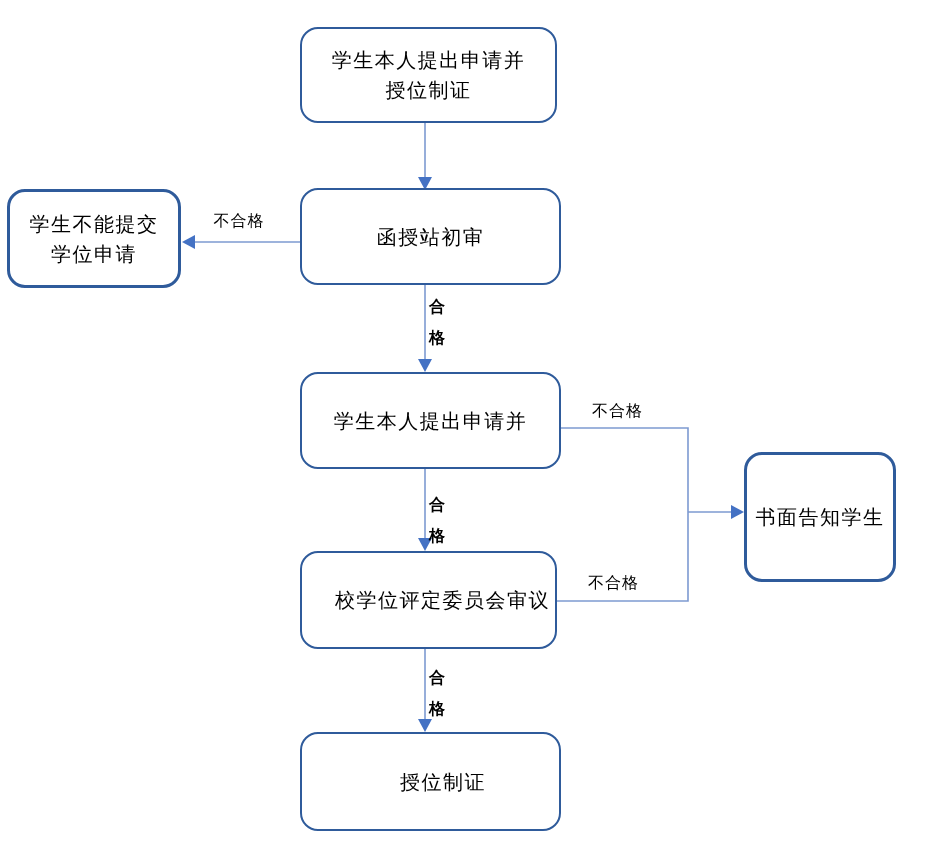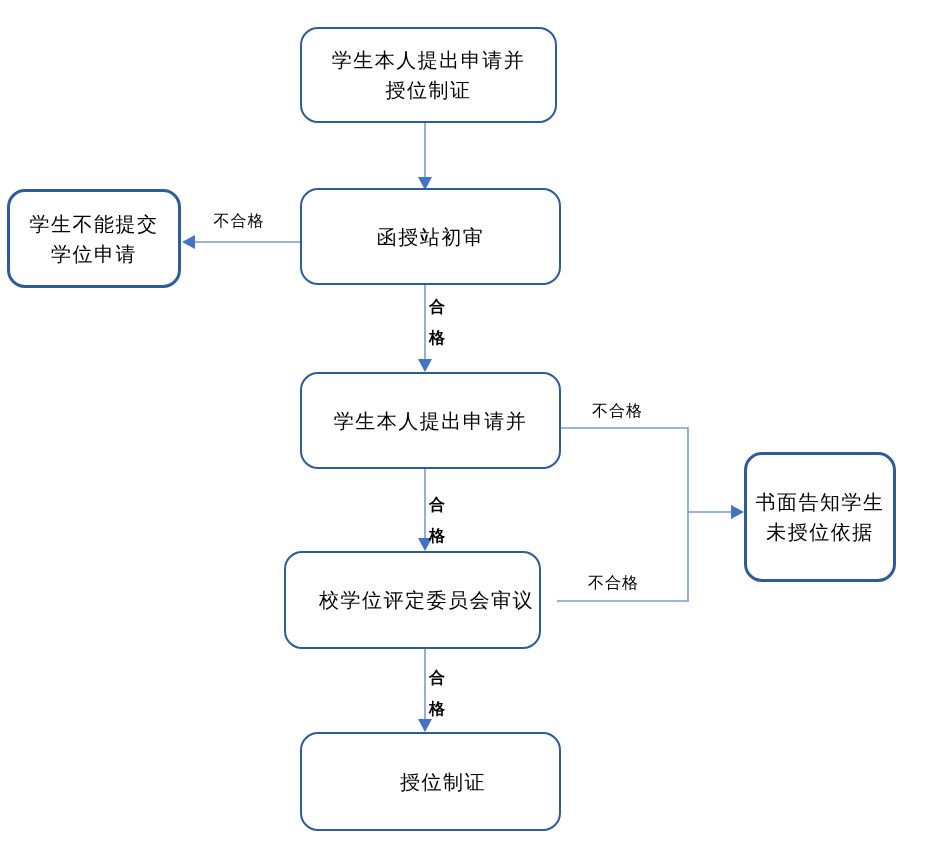--- a/index.html
+++ b/index.html
@@ -62,21 +62,21 @@
     word-break: break-all;
     white-space: normal;
     text-align: left;
     font-weight: bold;
   }
   
   #node-apply      { left: 300px; top: 27px;  width: 257px; height: 96px; }
   #node-station    { left: 300px; top: 188px; width: 261px; height: 97px; }
   #node-cannot     { left: 7px;   top: 189px; width: 174px; height: 99px; }
   #node-college    { left: 300px; top: 372px; width: 261px; height: 97px; }
-  #node-committee  { left: 284px; top: 551px; width: 257px; height: 98px; padding-left: 28px; }
+  #node-committee  { left: 300px; top: 551px; width: 257px; height: 98px; padding-left: 28px; }
   #node-award      { left: 300px; top: 732px; width: 261px; height: 99px; padding-left: 25px; }
   #node-notify     { left: 744px; top: 452px; width: 152px; height: 130px; }
   
   #label-fail-left        { left: 204px; top: 209px; width: 70px; text-align: center; }
   #label-pass-station     { left: 429px; top: 291px; }
   #label-fail-college     { left: 592px; top: 399px; }
   #label-pass-college     { left: 429px; top: 489px; }
   #label-fail-committee   { left: 588px; top: 571px; }
   #label-pass-committee   { left: 429px; top: 662px; }
 </style>
@@ -128,21 +128,20 @@
   <div class="node" id="node-committee">
     <div>校学位评定委员会审议</div>
   </div>
 
   <div class="node" id="node-award">
     <div>授位制证</div>
   </div>
 
   <div class="node side" id="node-notify">
     <div>书面告知学生</div>
-    <div>未授位依据</div>
   </div>
 
   <div class="edge-label" id="label-fail-left">不合格</div>
   <div class="edge-label vertical" id="label-pass-station">合格</div>
   <div class="edge-label" id="label-fail-college">不合格</div>
   <div class="edge-label vertical" id="label-pass-college">合格</div>
   <div class="edge-label" id="label-fail-committee">不合格</div>
   <div class="edge-label vertical" id="label-pass-committee">合格</div>
 
 </div>

